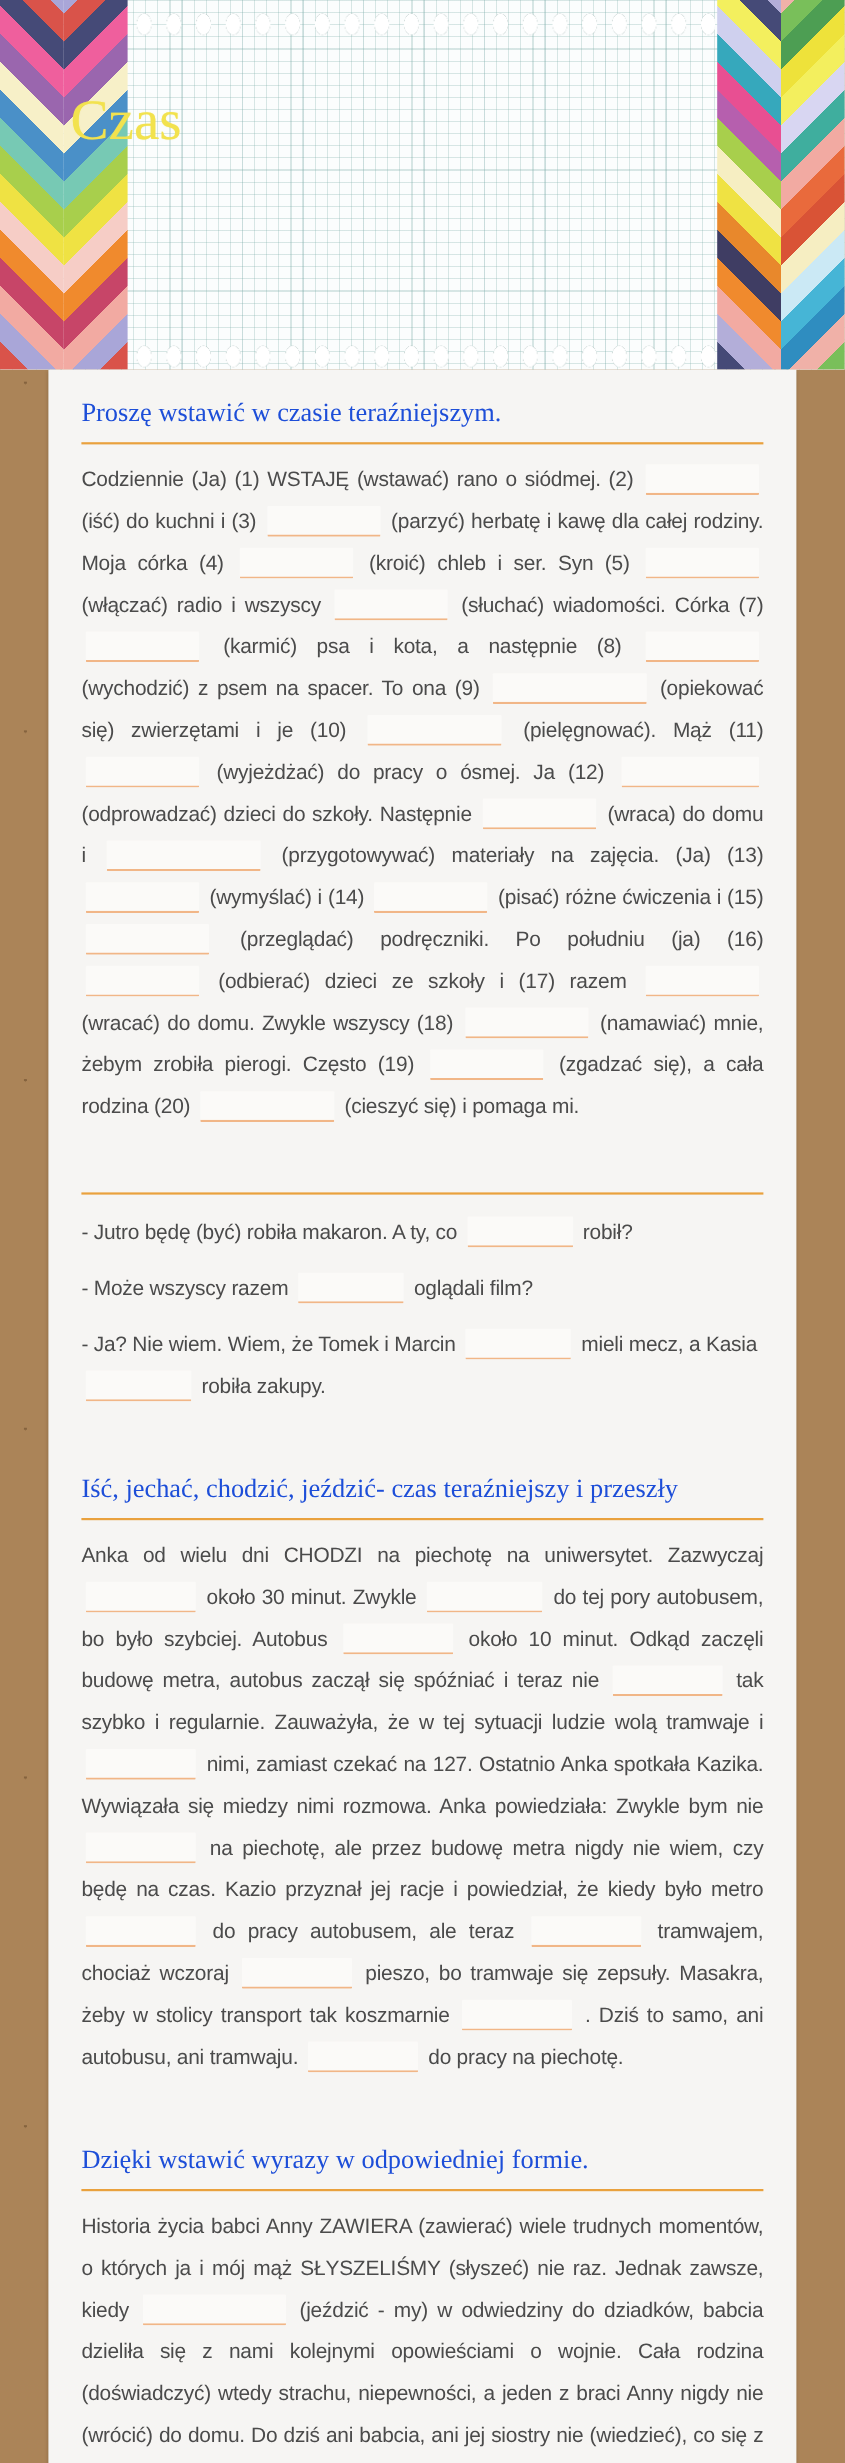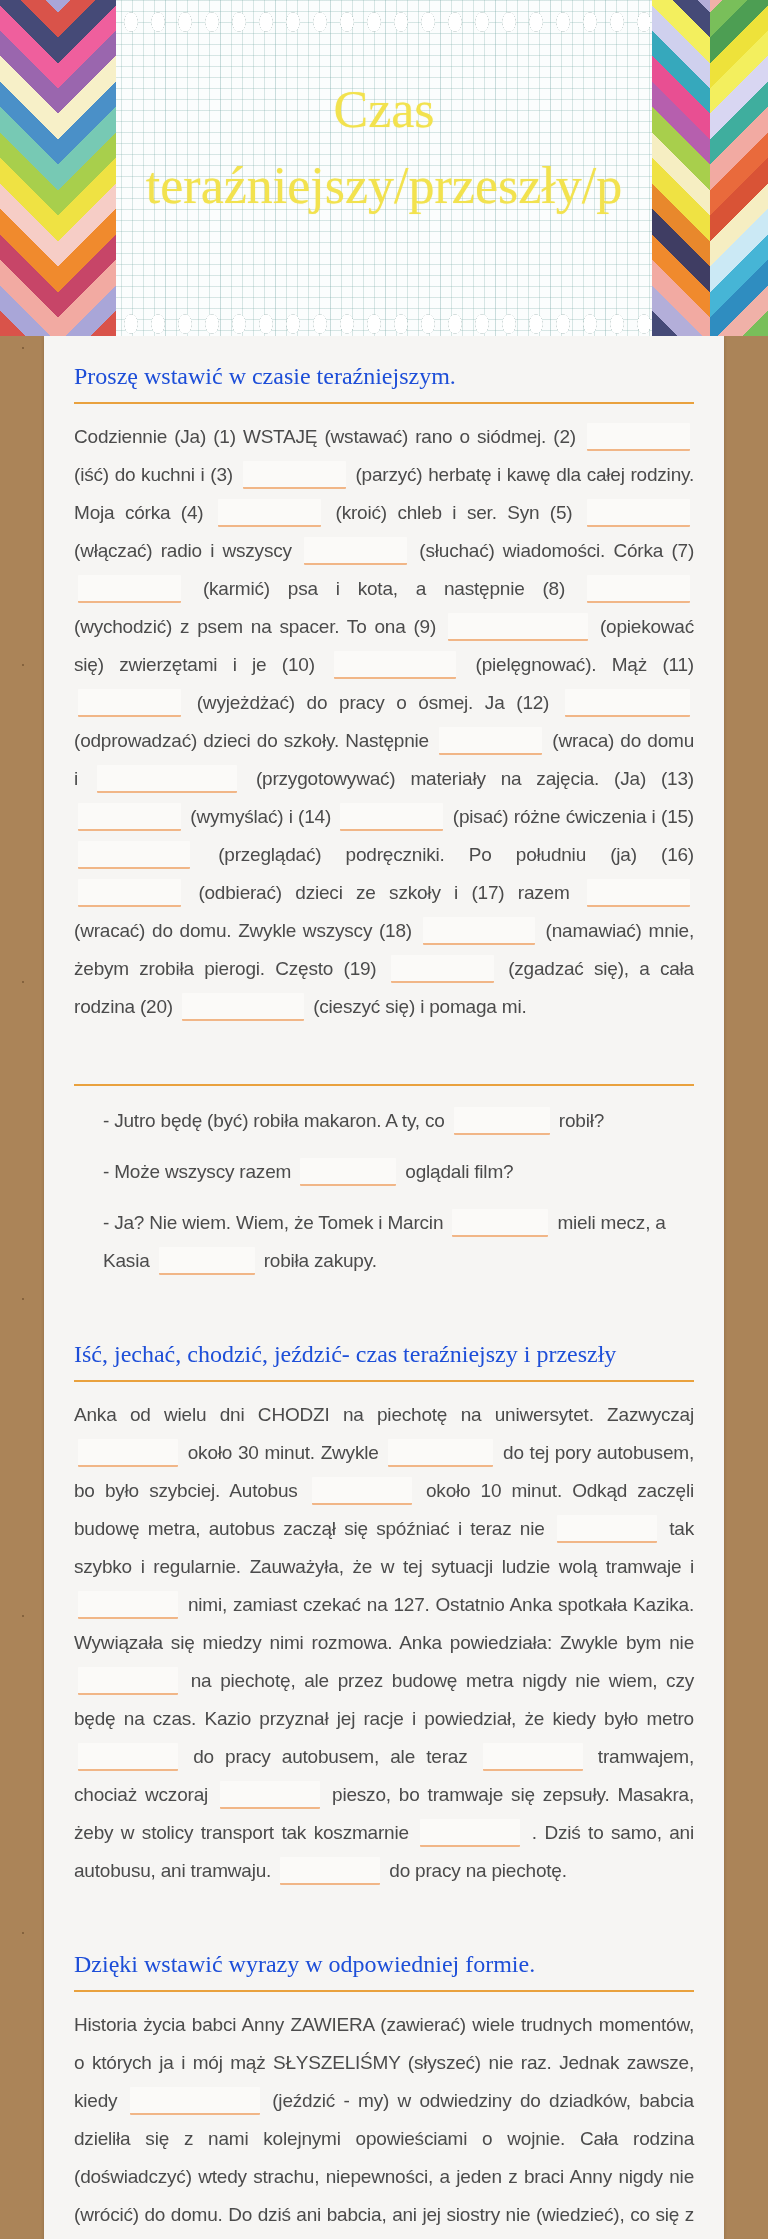--- a/index.html
+++ b/index.html
@@ -62,21 +62,20 @@
       radial-gradient(ellipse 7px 10px at 13px 12px, #ffffff 92%, rgba(150,170,168,.45) 96%, transparent 100%);
     background-size: 27px 24px;
     background-repeat: repeat-x;
   }
   .egg-top { top: 10px; }
   .egg-bottom { bottom: 0px; }
 
   .ws-title {
     position: absolute; left: 50%; top: 72px; transform: translateX(-50%);
     width: 640px;
-    text-align: center;
     font-family: cursive;
     font-weight: 400;
     font-size: 52px;
     line-height: 76px;
     color: #f2e24e;
     text-shadow: 0 0 1px rgba(242,226,78,.5);
   }
   .ws-title span { display: block; }
 
   
@@ -102,21 +101,21 @@
     border-bottom: 2px solid #e9a13d;
   }
   .ws-para {
     margin-top: 14px;
     font-size: 19px;
     line-height: 38px;
     letter-spacing: -0.2px;
     color: #4b4b4b;
     text-align: justify;
   }
-  .ws-dialog { margin-top: 16px; margin-left: 29px; }
+  .ws-dialog { margin-top: 16px; }
   .dialog-line {
     font-size: 19px;
     line-height: 38px;
     letter-spacing: -0.2px;
     color: #4b4b4b;
     margin-bottom: 13px;
   }
   .blank {
     display: inline-block;
     height: 28px;
@@ -136,21 +135,20 @@
     <div class="half half-r"></div>
   </div>
   <div class="chevron chevron-right">
     <div class="half half-l"></div>
     <div class="half half-r"></div>
   </div>
   <div class="egg-row egg-top"></div>
   <div class="egg-row egg-bottom"></div>
   <h1 class="ws-title">
     <span>Czas</span>
-    <span>teraźniejszy/przeszły/p</span>
   </h1>
 </header>
 
 <main class="ws-card">
 
   <section class="ws-section">
     <h2 class="ws-heading">Proszę wstawić w czasie teraźniejszym.</h2>
     <div class="ws-rule"></div>
     <p class="ws-para">Codziennie (Ja) (1) WSTAJĘ (wstawać) rano o siódmej. (2) <span class="blank" style="width: 103px;"></span> (iść) do kuchni i (3) <span class="blank" style="width: 103px;"></span> (parzyć) herbatę i kawę dla całej rodziny. Moja córka (4) <span class="blank" style="width: 103px;"></span> (kroić) chleb i ser. Syn (5) <span class="blank" style="width: 103px;"></span> (włączać) radio i wszyscy <span class="blank" style="width: 103px;"></span> (słuchać) wiadomości. Córka (7) <span class="blank" style="width: 103px;"></span> (karmić) psa i kota, a następnie (8) <span class="blank" style="width: 103px;"></span> (wychodzić) z psem na spacer. To ona (9) <span class="blank" style="width: 140px;"></span> (opiekować się) zwierzętami i je (10) <span class="blank" style="width: 122px;"></span> (pielęgnować). Mąż (11) <span class="blank" style="width: 103px;"></span> (wyjeżdżać) do pracy o ósmej. Ja (12) <span class="blank" style="width: 125px;"></span> (odprowadzać) dzieci do szkoły. Następnie <span class="blank" style="width: 103px;"></span> (wraca) do domu i <span class="blank" style="width: 140px;"></span> (przygotowywać) materiały na zajęcia. (Ja) (13) <span class="blank" style="width: 103px;"></span> (wymyślać) i (14) <span class="blank" style="width: 103px;"></span> (pisać) różne ćwiczenia i (15) <span class="blank" style="width: 112px;"></span> (przeglądać) podręczniki. Po południu (ja) (16) <span class="blank" style="width: 103px;"></span> (odbierać) dzieci ze szkoły i (17) razem <span class="blank" style="width: 103px;"></span> (wracać) do domu. Zwykle wszyscy (18) <span class="blank" style="width: 112px;"></span> (namawiać) mnie, żebym zrobiła pierogi. Często (19) <span class="blank" style="width: 103px;"></span> (zgadzać się), a cała rodzina (20) <span class="blank" style="width: 122px;"></span> (cieszyć się) i pomaga mi.</p>
   </section>

